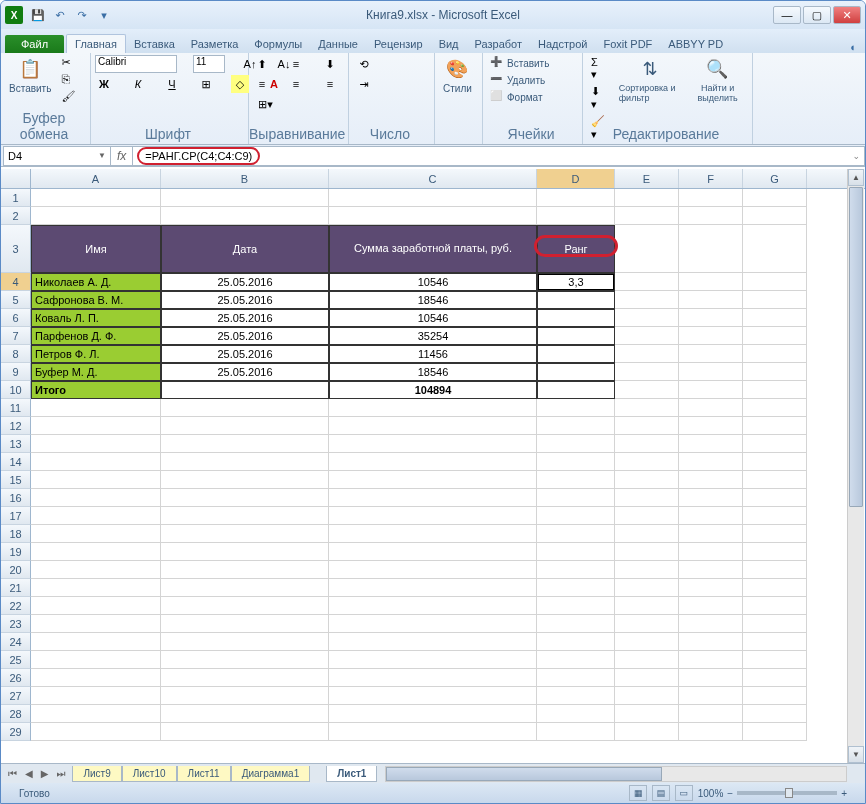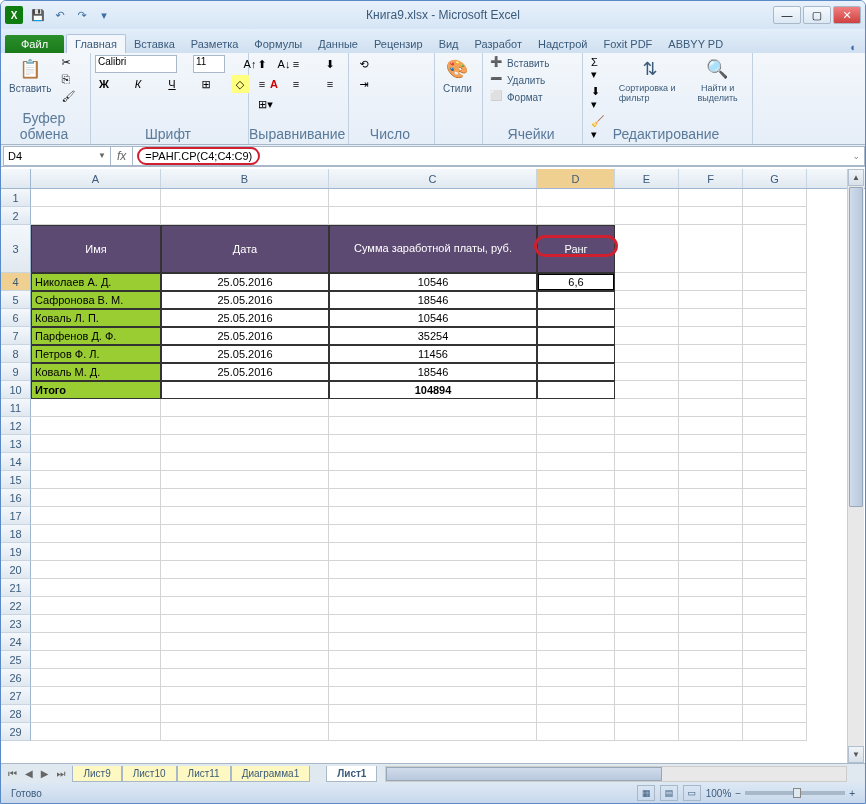--- a/index.html
+++ b/index.html
@@ -83,21 +83,21 @@
 
 .sheet-tabs { position: absolute; bottom: 20px; left: 0; right: 0; height: 20px; background: #e0e8f0; display: flex; align-items: center; font-size: 10px; border-top: 1px solid #a8b8c8; }
 .sheet-tabs .nav { padding: 0 4px; color: #666; display: flex; gap: 2px; }
 .sheet-tabs .nav span { padding: 0 3px; }
 .sheet-tabs .tab { padding: 2px 10px; background: #fef9c3; border: 1px solid #a8b8c8; border-top: none; color: #3a5a7a; }
 .sheet-tabs .tab.active { background: #fff; font-weight: bold; margin-left: 16px; }
 .sheet-tabs .scroll-track { flex: 1; margin: 0 18px 0 8px; height: 16px; background: #e8e8e8; border: 1px solid #ccc; position: relative; }
 .sheet-tabs .scroll-track .thumb { position: absolute; left: 0; top: 0; bottom: 0; width: 60%; background: linear-gradient(#d0dcec, #b8c8dc); border: 1px solid #98a8b8; }
 
 
-.statusbar { position: absolute; bottom: 0; left: 0; right: 0; height: 20px; background: linear-gradient(#dce8f4, #c8d8ec); display: flex; align-items: center; font-size: 10px; color: #3a5a7a; padding: 0 10px; }
+.statusbar { position: absolute; bottom: 0; left: 0; right: 0; height: 20px; background: linear-gradient(#dce8f4, #c8d8ec); display: flex; align-items: center; font-size: 10px; color: #3a5a7a; padding: 0 18px; }
 .statusbar .zoom { margin-left: auto; display: flex; align-items: center; gap: 4px; }
 .statusbar .zoom .track { width: 100px; height: 4px; background: #a8b8c8; position: relative; }
 .statusbar .zoom .track .th { position: absolute; left: 48%; top: -3px; width: 8px; height: 10px; background: #e0e8f0; border: 1px solid #888; }
 .statusbar .views span { width: 18px; height: 16px; display: inline-flex; align-items: center; justify-content: center; border: 1px solid #a8b8c8; margin: 0 1px; font-size: 9px; }
 
 
 .vscroll { position: absolute; right: 1px; top: 168px; bottom: 40px; width: 17px; background: #e8e8e8; border-left: 1px solid #ccc; }
 .vscroll .btn { height: 17px; background: linear-gradient(#f0f4f8,#d8e0e8); border: 1px solid #b0c0d0; display: flex; align-items: center; justify-content: center; font-size: 8px; color: #555; }
 .vscroll .thumb { position: absolute; top: 18px; left: 1px; right: 1px; height: 320px; background: linear-gradient(90deg,#d0dcec,#b8c8dc); border: 1px solid #98a8b8; border-radius: 1px; }
 </style>
@@ -312,21 +312,21 @@
         <div class="cell cw-D hdr-purple">Ранг</div>
         <div class="cell cw-E "></div>
         <div class="cell cw-F "></div>
         <div class="cell cw-G "></div>
       </div>
       <div class="row">
         <div class="rowh sel">4</div>
         <div class="cell cw-A hdr-green data-cell left">Николаев А. Д.</div>
         <div class="cell cw-B data-cell">25.05.2016</div>
         <div class="cell cw-C data-cell">10546</div>
-        <div class="cell cw-D data-cell active-cell">6,6</div>
+        <div class="cell cw-D data-cell active-cell">3,3</div>
         <div class="cell cw-E "></div>
         <div class="cell cw-F "></div>
         <div class="cell cw-G "></div>
       </div>
       <div class="row">
         <div class="rowh ">5</div>
         <div class="cell cw-A hdr-green data-cell left">Сафронова В. М.</div>
         <div class="cell cw-B data-cell">25.05.2016</div>
         <div class="cell cw-C data-cell">18546</div>
         <div class="cell cw-D data-cell "></div>
@@ -359,21 +359,21 @@
         <div class="cell cw-A hdr-green data-cell left">Петров Ф. Л.</div>
         <div class="cell cw-B data-cell">25.05.2016</div>
         <div class="cell cw-C data-cell">11456</div>
         <div class="cell cw-D data-cell "></div>
         <div class="cell cw-E "></div>
         <div class="cell cw-F "></div>
         <div class="cell cw-G "></div>
       </div>
       <div class="row">
         <div class="rowh ">9</div>
-        <div class="cell cw-A hdr-green data-cell left">Коваль М. Д.</div>
+        <div class="cell cw-A hdr-green data-cell left">Буфер М. Д.</div>
         <div class="cell cw-B data-cell">25.05.2016</div>
         <div class="cell cw-C data-cell">18546</div>
         <div class="cell cw-D data-cell "></div>
         <div class="cell cw-E "></div>
         <div class="cell cw-F "></div>
         <div class="cell cw-G "></div>
       </div>
       <div class="row">
         <div class="rowh">10</div>
         <div class="cell cw-A hdr-green data-cell left bold">Итого</div>

